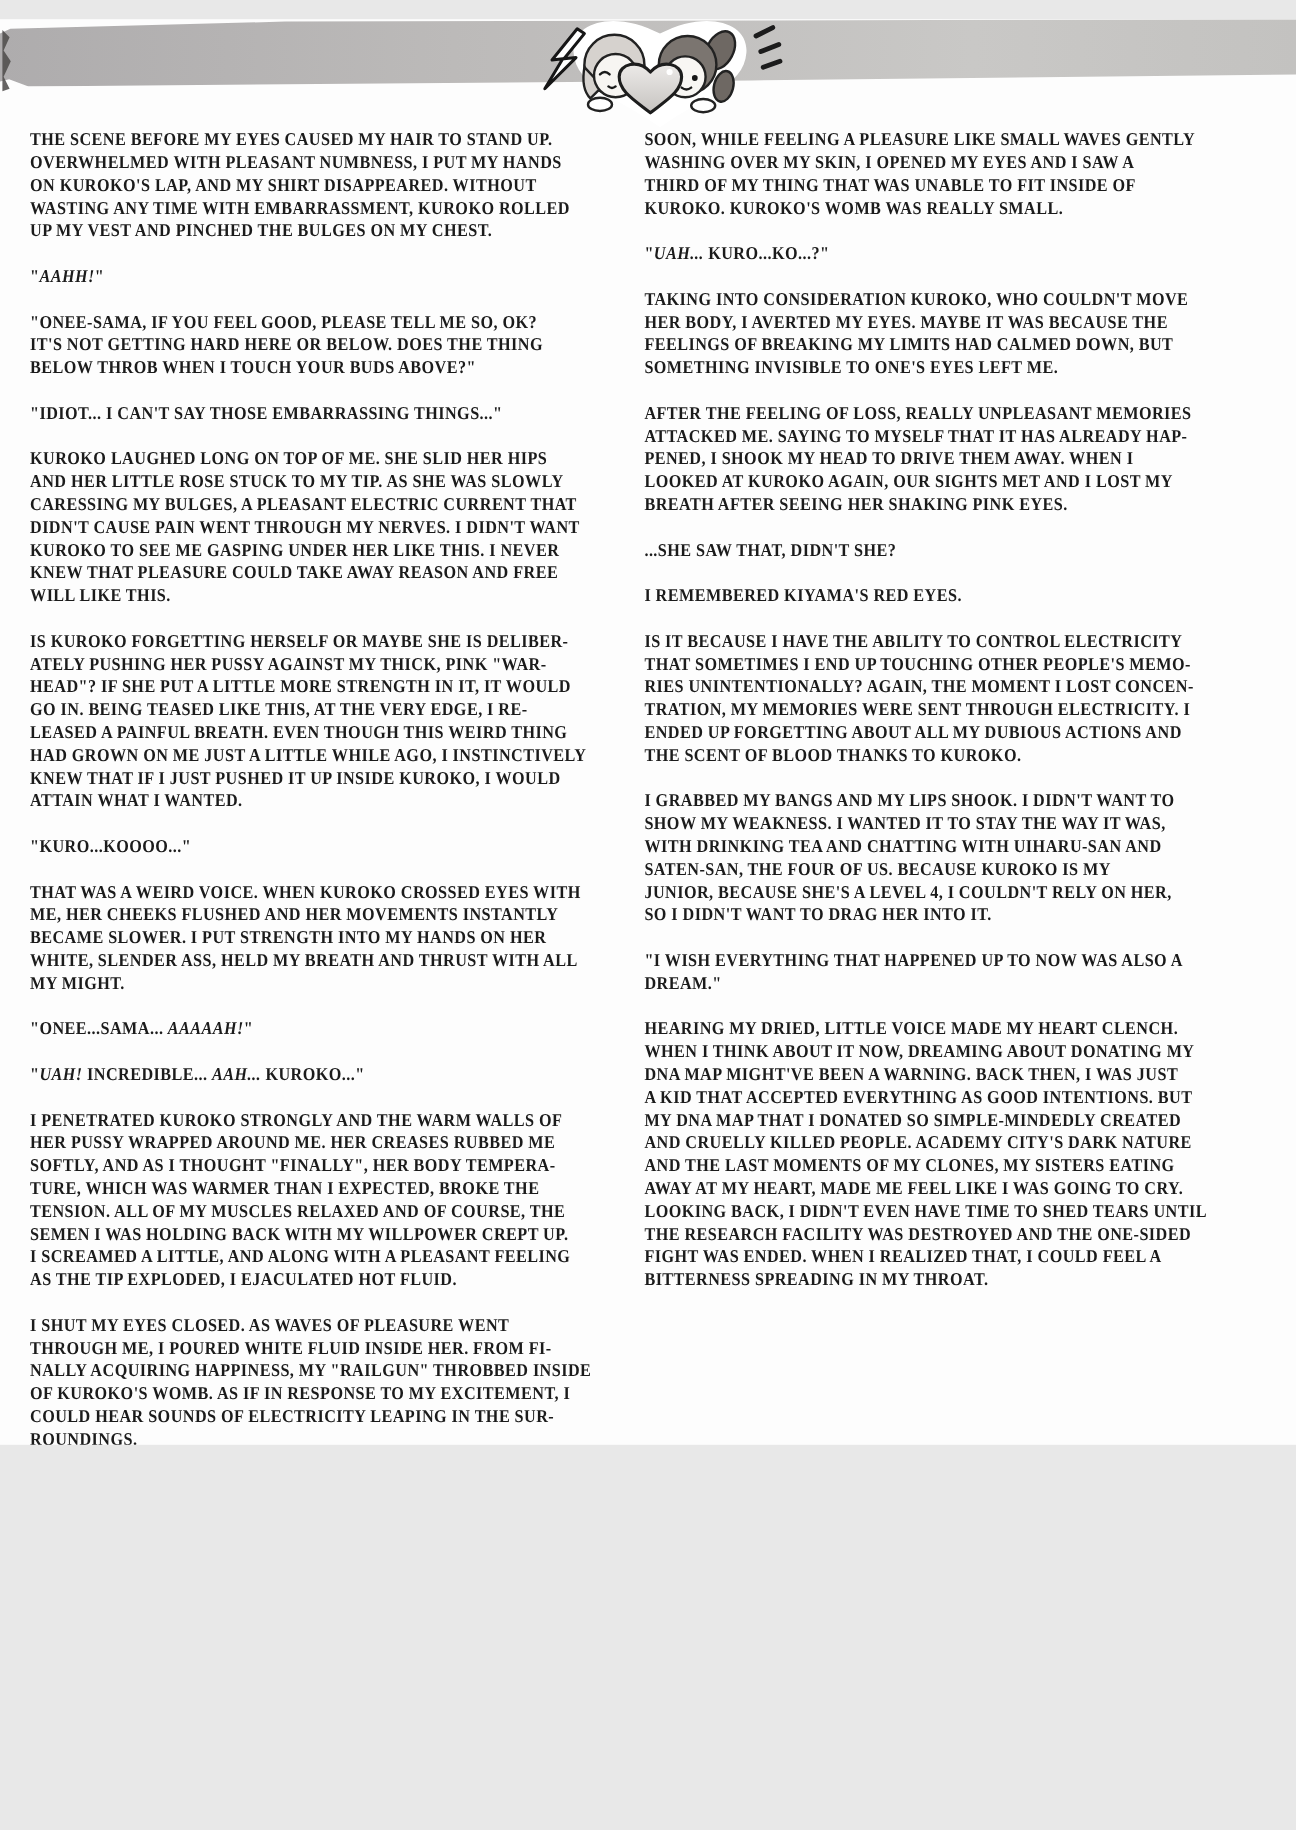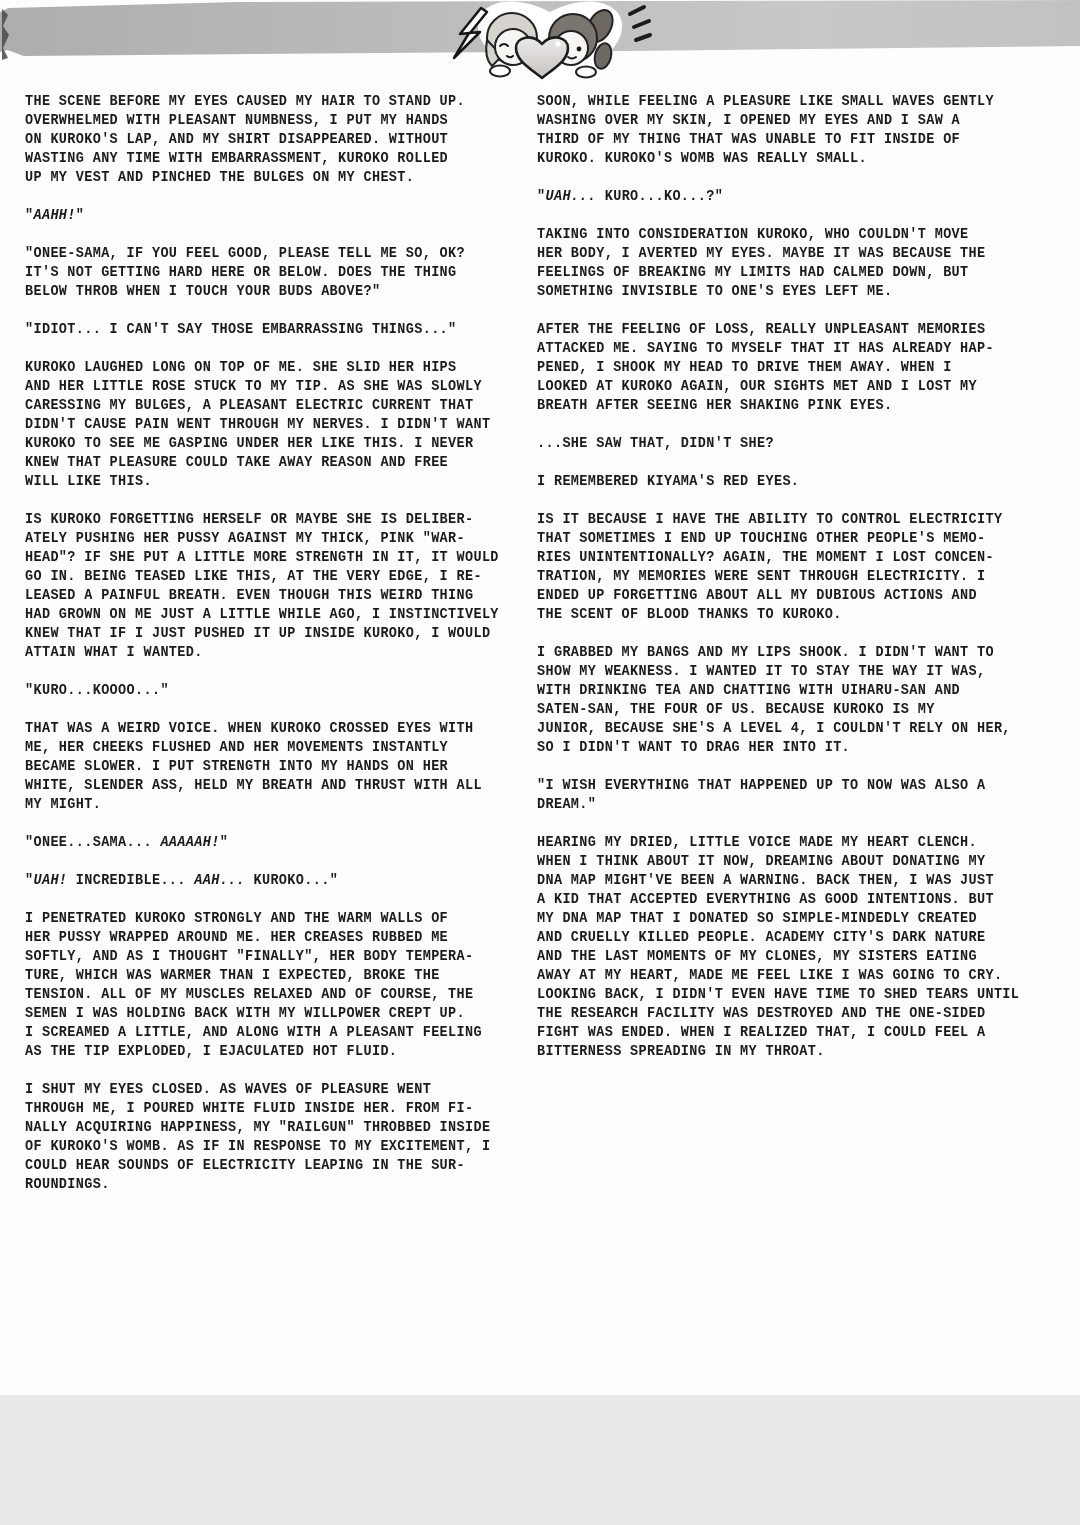--- a/index.html
+++ b/index.html
@@ -1,19 +1,19 @@
 <!DOCTYPE html>
 <html><head>
 <meta charset="utf-8">
 <style>
   html,body{margin:0;padding:0;background:#e8e8e8;}
   .page{
-    position:relative;width:1080px;height:1395px;margin:0 auto;
+    position:relative;width:1080px;height:1188px;margin:16px auto;
     background:#fdfdfd;overflow:hidden;
-    font-family:Liberation Mono, monospace;
+    font-family:Liberation Serif, serif;
   }
   
   .band{position:absolute;left:0;width:100%;}
   .band-top{
     top:0;height:58px;
     background:linear-gradient(to right,#aeacad 0%,#bcbab9 35%,#c9c8c6 75%,#c3c2c0 100%);
     clip-path:polygon(0 12px,0.8% 8px,22% 2px,100% 0,100% 46px,58% 51px,2.2% 56px,0.7% 50px,0 52px);
   }
   .band-bottom{
     top:1471px;height:54px;

